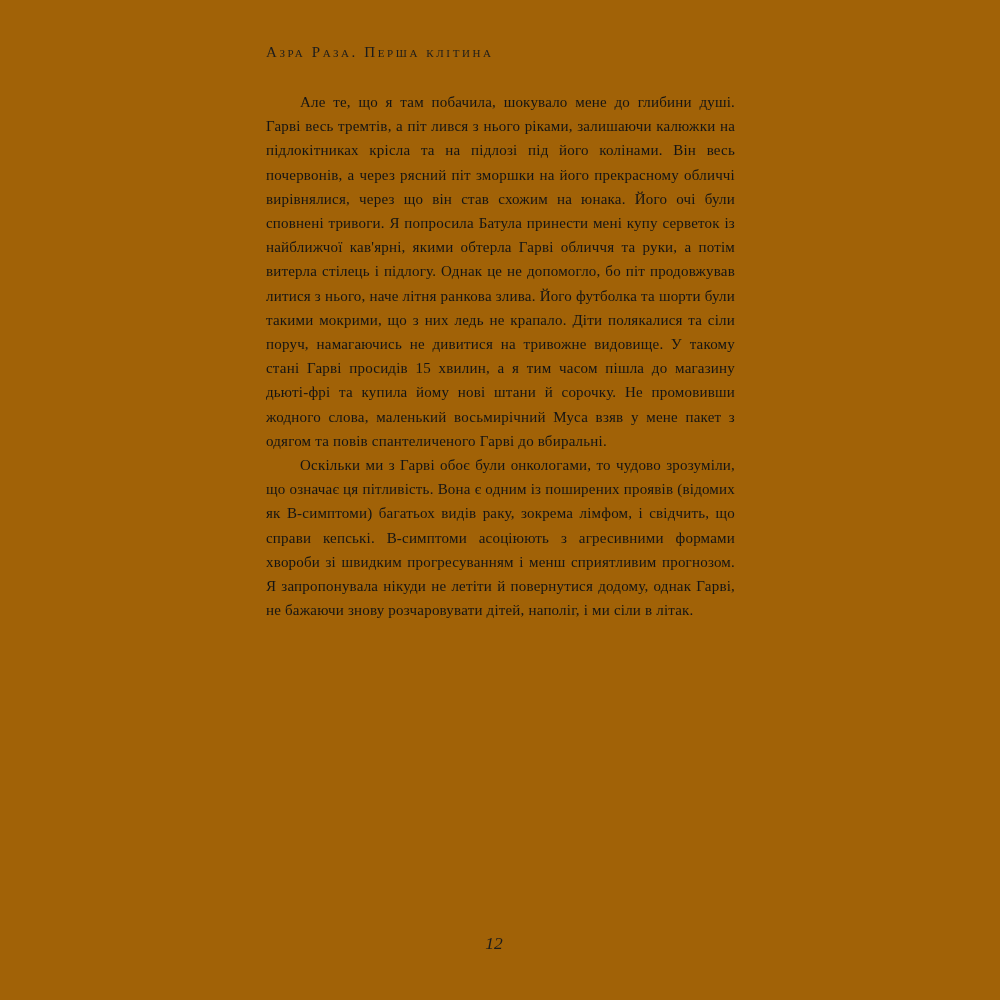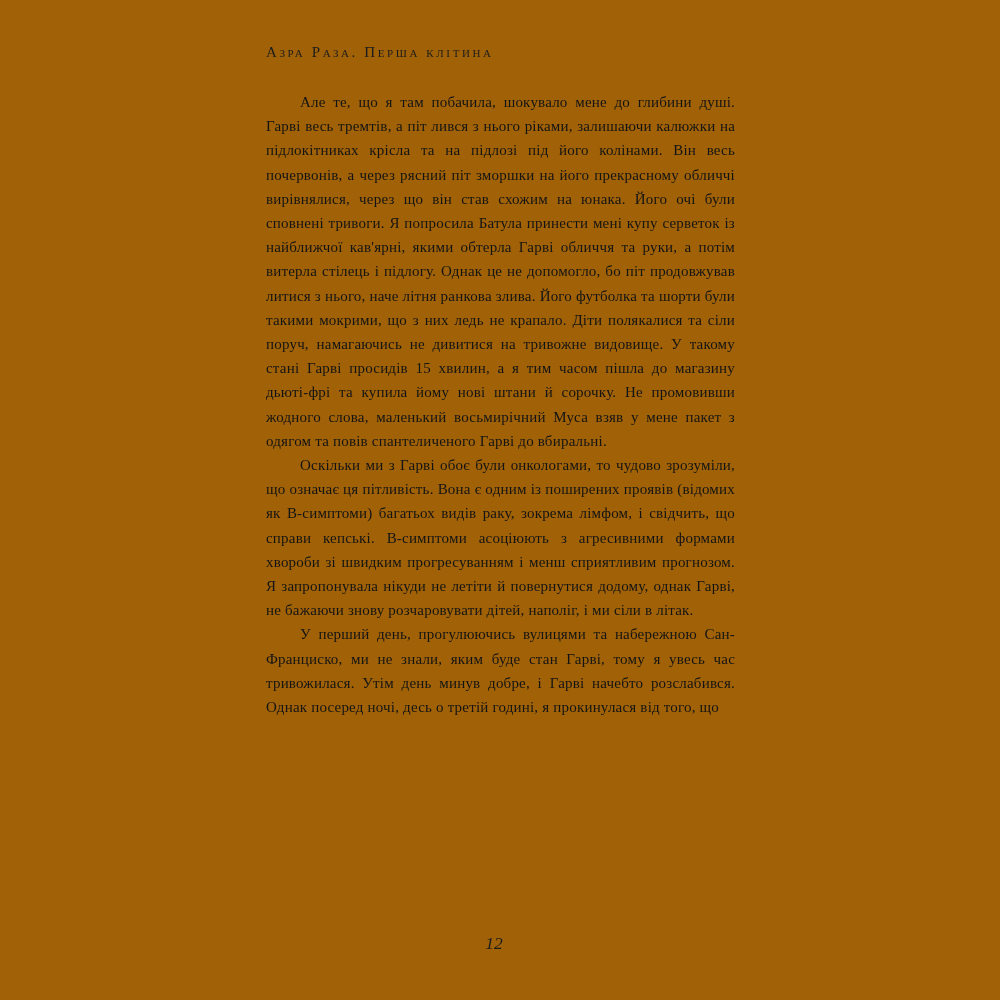--- a/index.html
+++ b/index.html
@@ -54,17 +54,16 @@
 </style>
 </head>
 <body>
 
 <div class="page">
   <div class="running-header">Азра Раза. Перша клітина</div>
 
   <div class="text-block">
     <p>Але те, що я там побачила, шокувало мене до глибини душі. Гарві весь тремтів, а піт лився з нього ріками, залишаючи калюжки на підлокітниках крісла та на підлозі під його колінами. Він весь почервонів, а через рясний піт зморшки на його прекрасному обличчі вирівнялися, через що він став схожим на юнака. Його очі були сповнені тривоги. Я попросила Батула принести мені купу серветок із найближчої кав'ярні, якими обтерла Гарві обличчя та руки, а потім витерла стілець і підлогу. Однак це не допомогло, бо піт продовжував литися з нього, наче літня ранкова злива. Його футболка та шорти були такими мокрими, що з них ледь не крапало. Діти полякалися та сіли поруч, намагаючись не дивитися на тривожне видовище. У такому стані Гарві просидів 15 хвилин, а я тим часом пішла до магазину дьюті-фрі та купила йому нові штани й сорочку. Не промовивши жодного слова, маленький восьмирічний Муса взяв у мене пакет з одягом та повів спантеличеного Гарві до вбиральні.</p>
     <p>Оскільки ми з Гарві обоє були онкологами, то чудово зрозуміли, що означає ця пітливість. Вона є одним із поширених проявів (відомих як В-симптоми) багатьох видів раку, зокрема лімфом, і свідчить, що справи кепські. В-симптоми асоціюють з агресивними формами хвороби зі швидким прогресуванням і менш сприятливим прогнозом. Я запропонувала нікуди не летіти й повернутися додому, однак Гарві, не бажаючи знову розчаровувати дітей, наполіг, і ми сіли в літак.</p>
-    <p>У перший день, прогулюючись вулицями та набережною Сан-Франциско, ми не знали, яким буде стан Гарві, тому я увесь час тривожилася. Утім день минув добре, і Гарві начебто розслабився. Однак посеред ночі, десь о третій годині, я прокинулася від того, що</p>
   </div>
 
   <div class="page-number">12</div>
 </div>
 
 </body></html>

